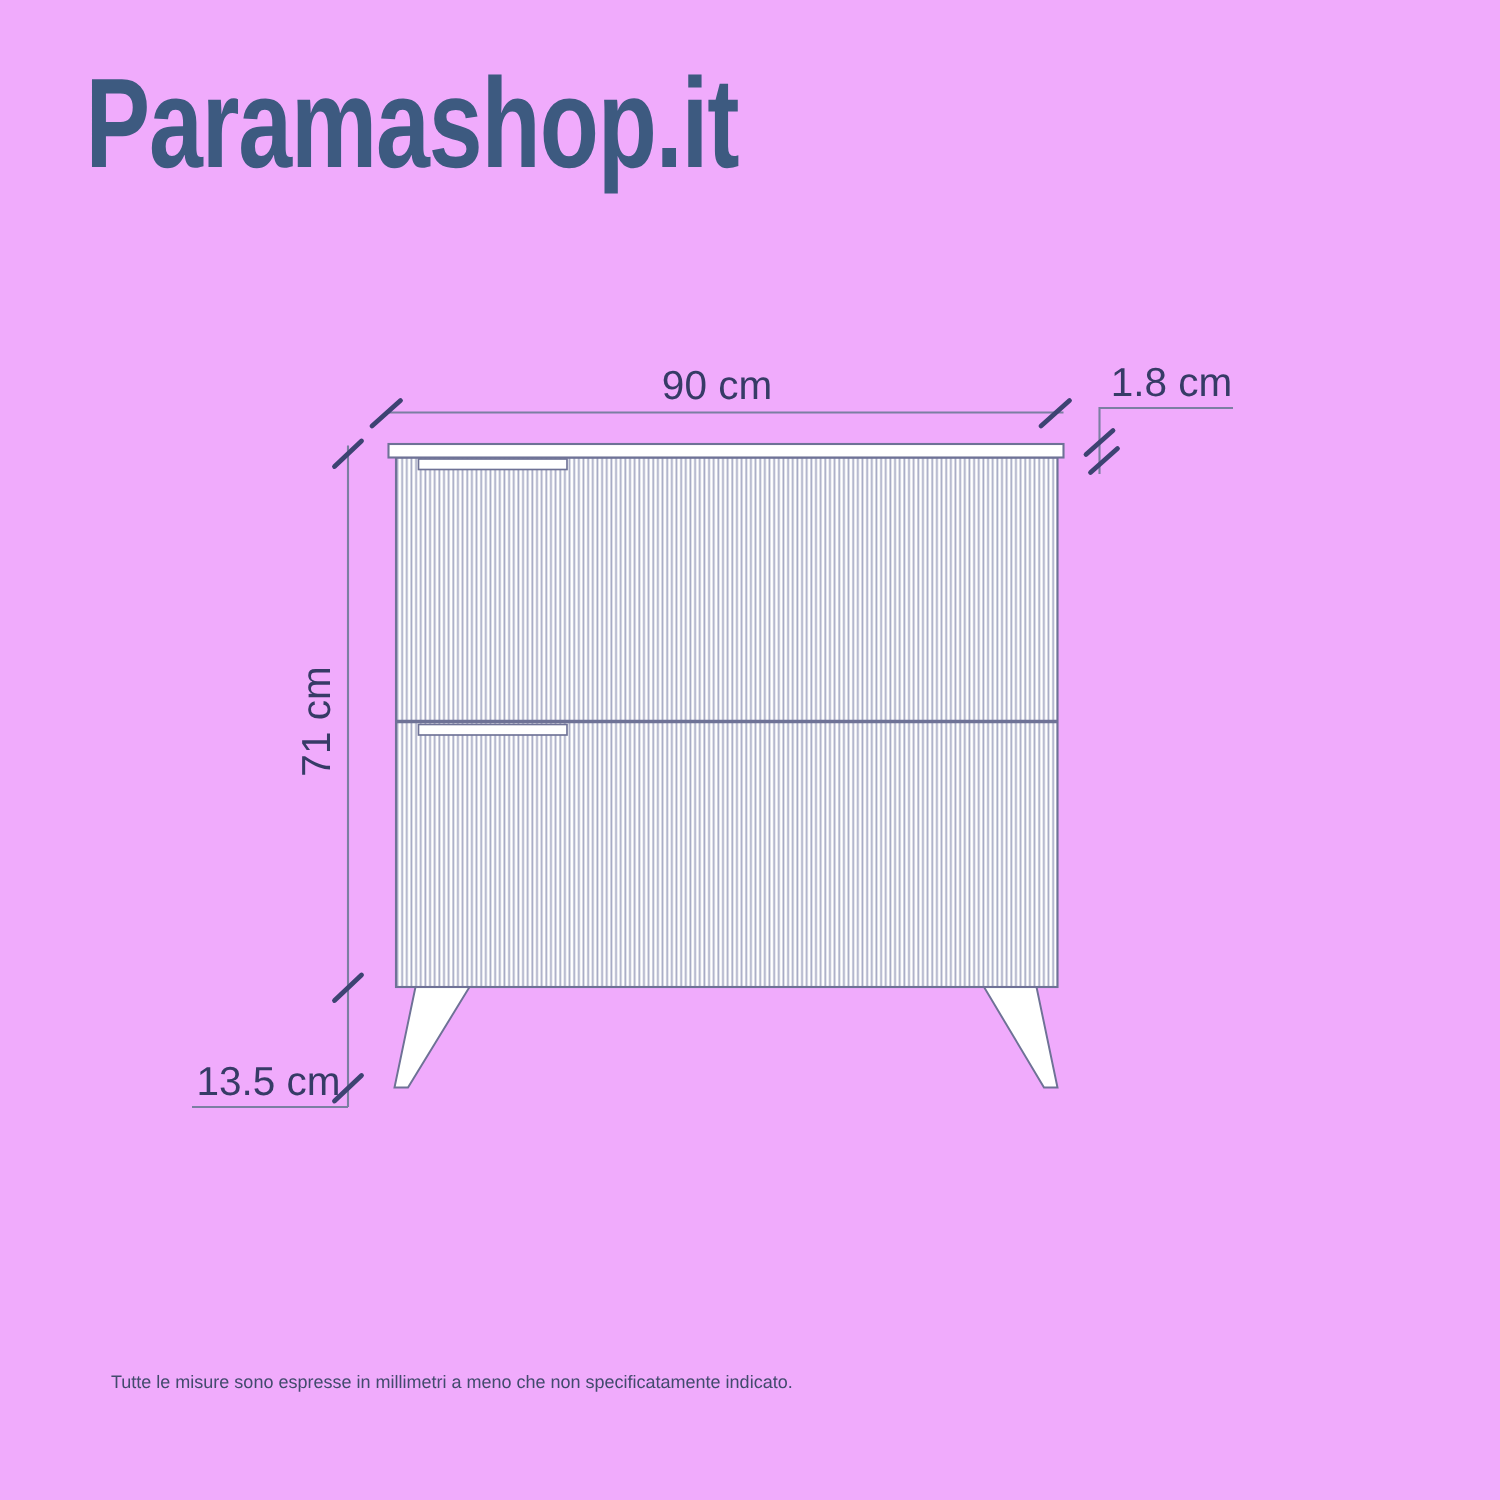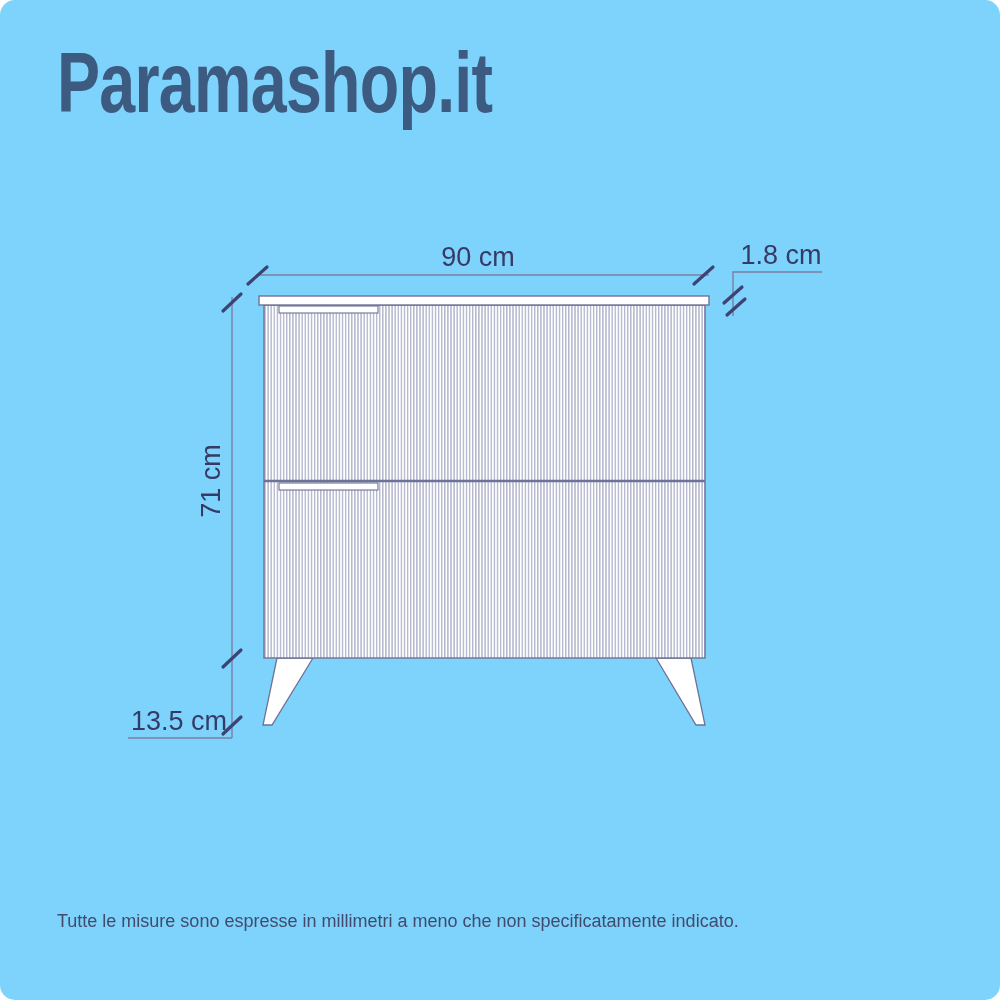--- a/index.html
+++ b/index.html
@@ -5,23 +5,22 @@
   html, body {
     margin: 0;
     padding: 0;
     background: #ffffff;
     font-family: "Liberation Sans", sans-serif;
   }
   .page {
     position: relative;
     width: 1000px;
     height: 1000px;
-    background: #7dd3fc;
+    background: #f0abfc;
     overflow: hidden;
-    border-radius: 15px;
   }
   .logo {
     position: absolute;
     left: 57px;
     top: 40px;
     font-size: 85px;
     font-weight: bold;
     letter-spacing: -1px;
     line-height: 1;
     color: #3d5a80;
@@ -36,23 +35,23 @@
     width: 1000px;
     height: 1000px;
   }
   .dim-label {
     font-family: "Liberation Sans", sans-serif;
     font-size: 27px;
     fill: #363b66;
   }
   .footer {
     position: absolute;
-    left: 57px;
+    left: 74px;
     top: 911px;
-    font-size: 18px;
+    font-size: 12px;
     line-height: 21px;
     color: #424b6d;
     text-align: center;
   }
 </style>
 </head>
 <body>
 
 <div class="page">
 

